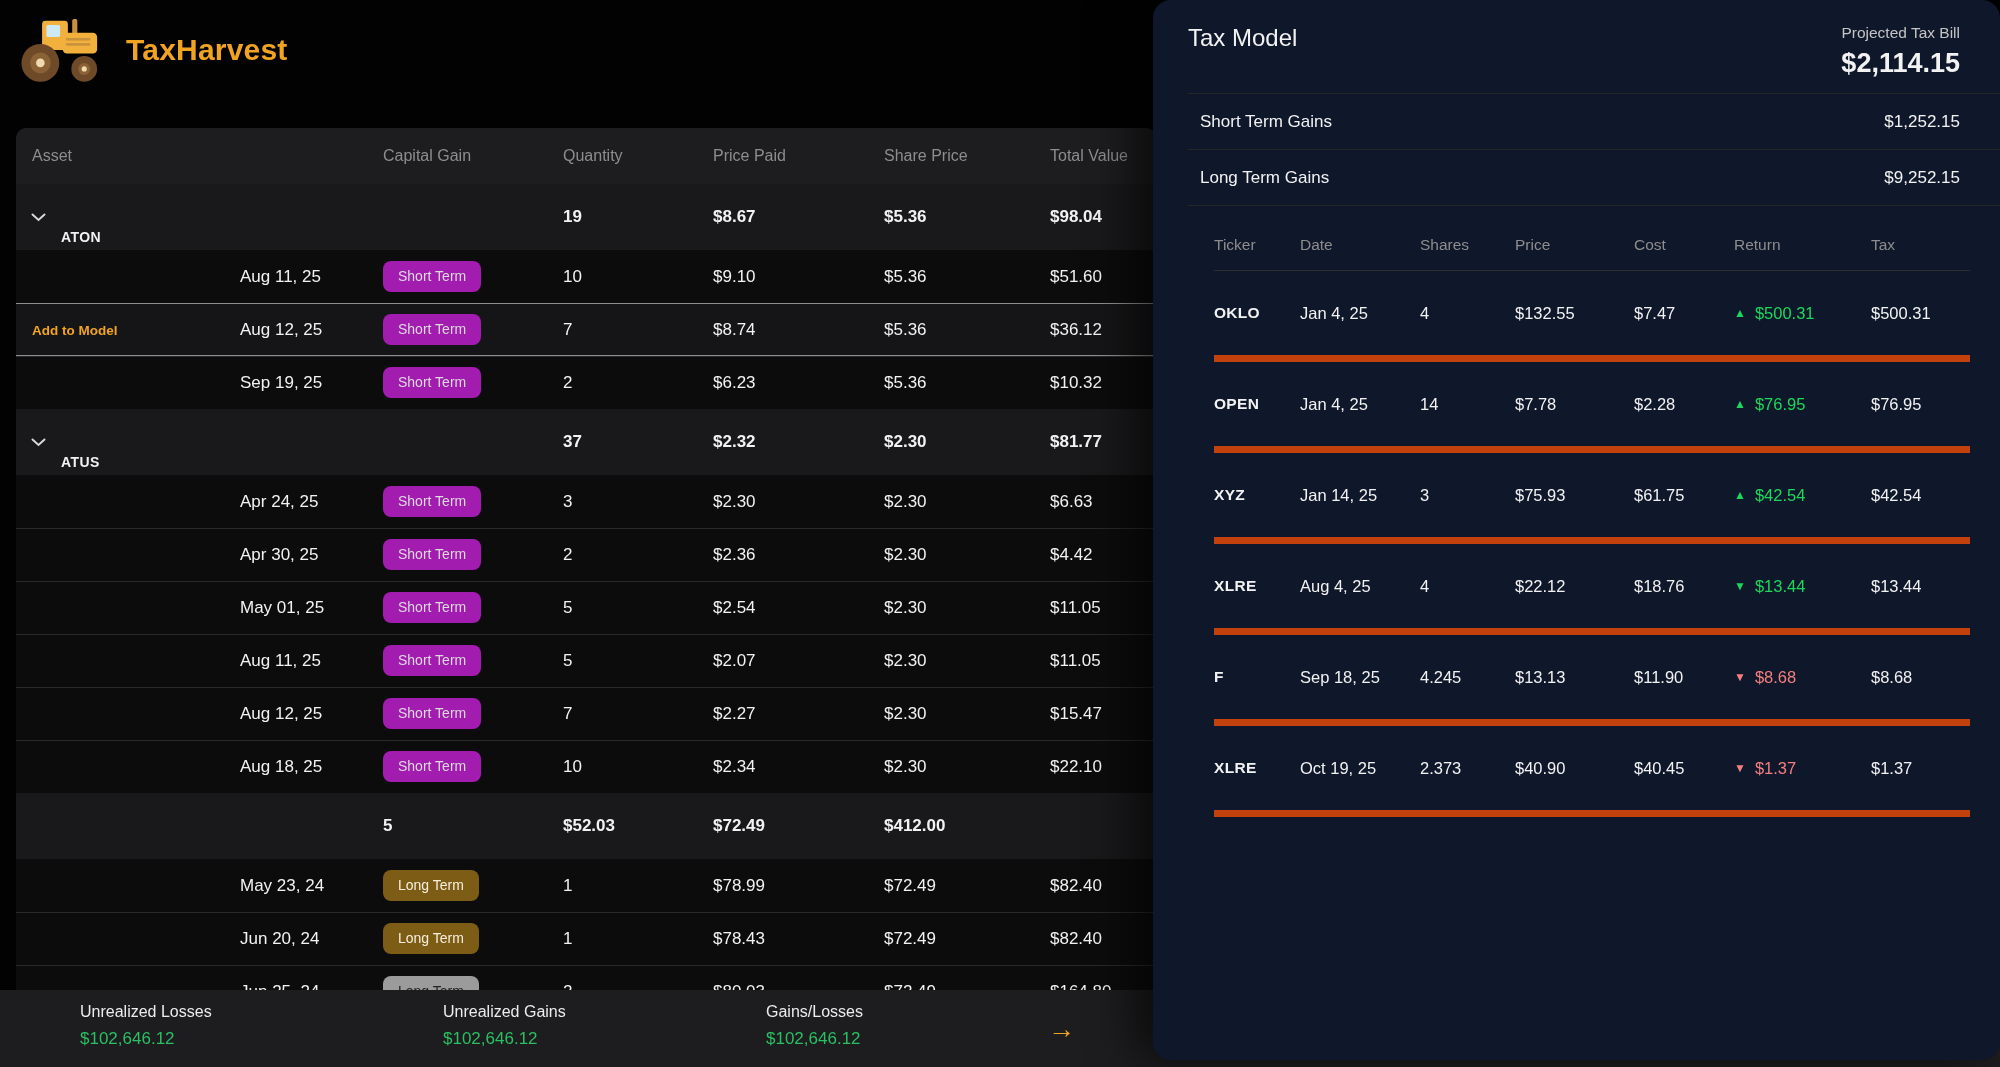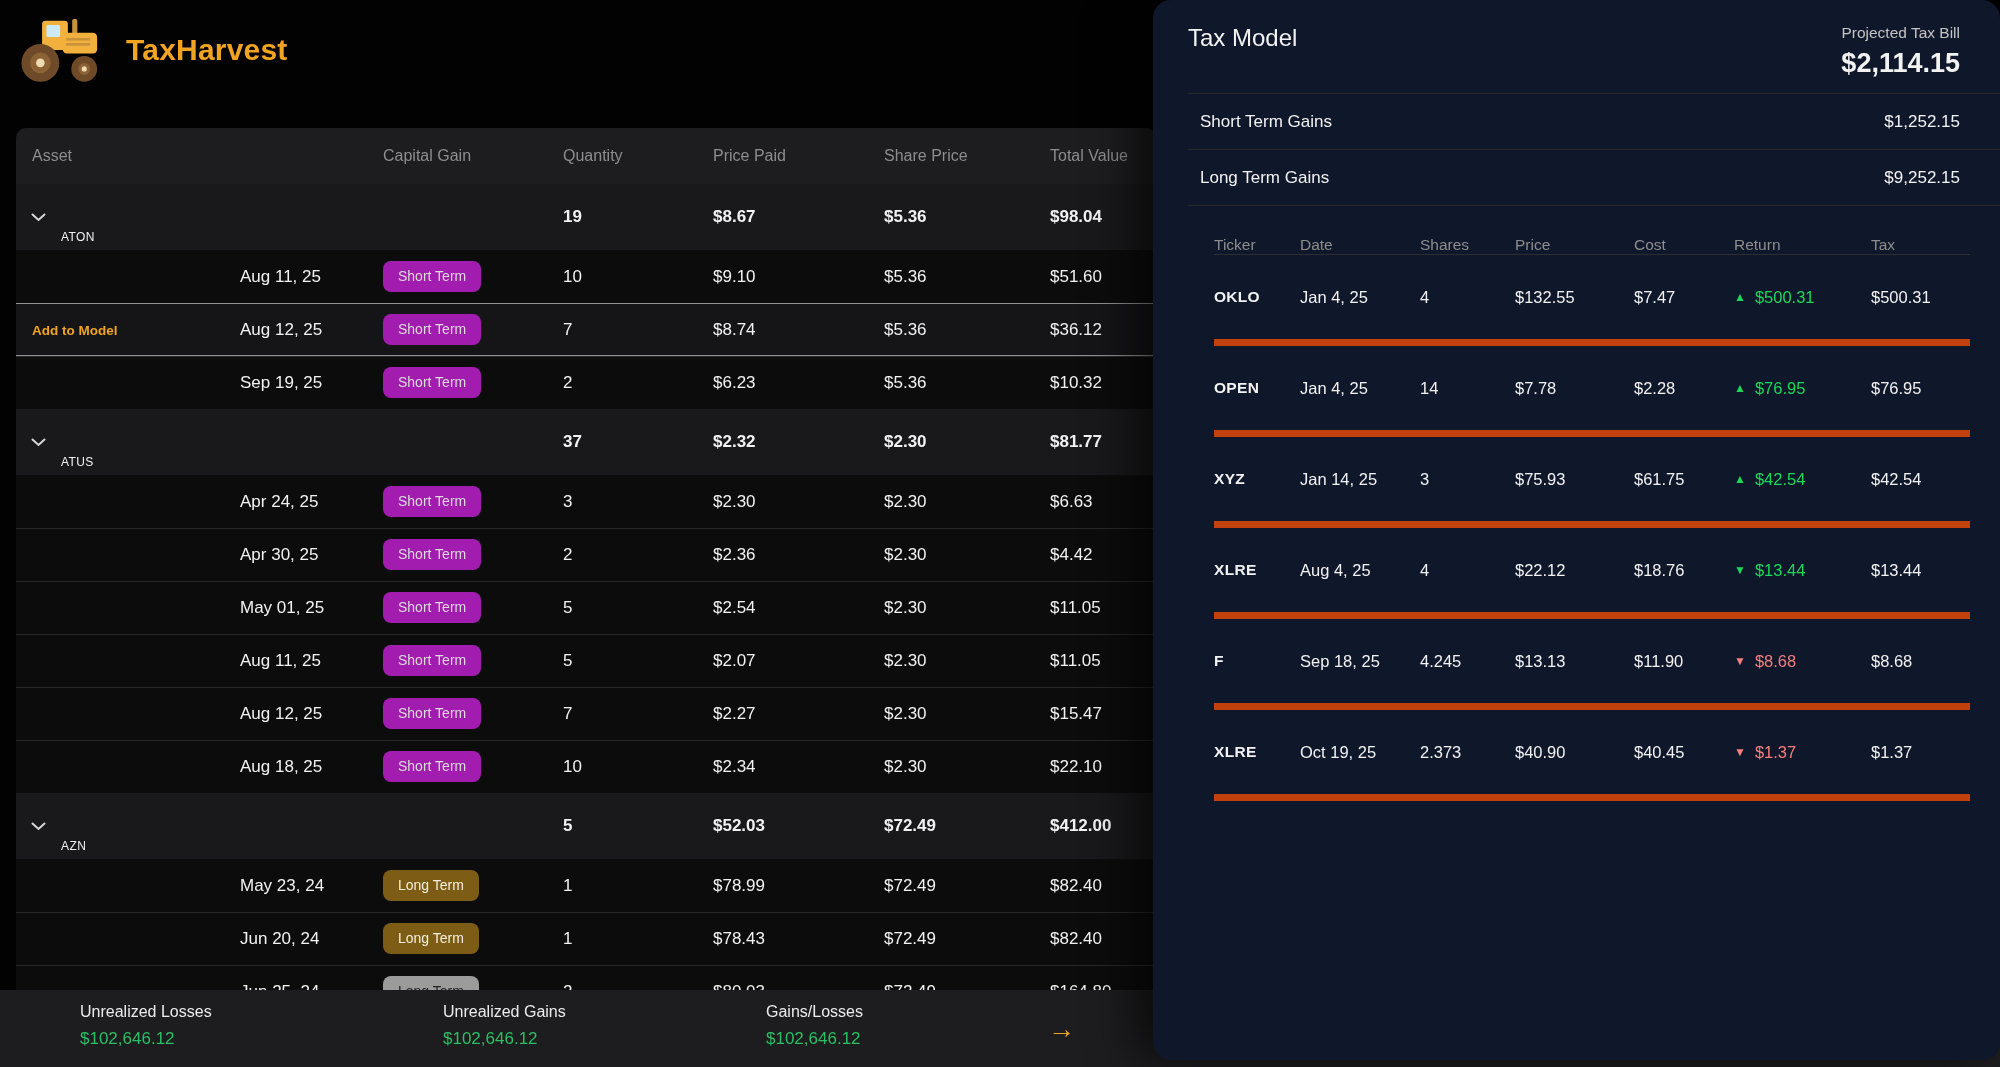--- a/index.html
+++ b/index.html
@@ -18,21 +18,21 @@
   .hrow{display:grid;grid-template-columns:367px 180px 150px 171px 166px 1fr;align-items:center;}
   .hhead{height:56px;background:#1d1d1f;border-radius:10px 10px 0 0;color:#8d8d8d;font-size:16px;}
   .hhead .cell.first{padding-left:16px;}
   .group{height:66px;background:#19191b;}
   .lot{height:53px;background:#0c0c0d;position:relative;}
   .lot + .lot{box-shadow:inset 0 1px 0 #29292b;}
   .lot.hovered{background:#151517;box-shadow:inset 0 1px 0 #8f8f8f,inset 0 -1px 0 #8f8f8f;}
   .asset-cell{position:relative;height:100%;display:flex;align-items:center;}
   .group .asset-cell{padding-left:15px;gap:15px;}
   .chev{display:flex;align-items:center;cursor:pointer;}
-  .ticker{font-size:12px;font-weight:400;letter-spacing:.4px;margin-top:40px;}
+  .ticker{font-size:14px;font-weight:700;letter-spacing:.4px;margin-top:40px;}
   .lot .date{margin-left:224px;font-size:17px;}
   .action{position:absolute;left:16px;top:50%;transform:translateY(-50%);color:#f0a422;font-size:13.5px;font-weight:700;cursor:pointer;white-space:nowrap;}
   .badge{display:inline-block;font-size:14px;padding:7px 15px;border-radius:8px;line-height:1.2;}
   .badge.short{background:#a21caf;color:#dcdcdc;}
   .badge.long{background:#7d5c16;color:#f7efdd;}
   .badge.long-muted{background:#9b9b9b;color:#242424;}
   .cell.num{font-size:17px;}
   .group .cell.num{font-weight:700;}
 
   
@@ -47,21 +47,21 @@
   .panel{position:absolute;left:1153px;top:0;right:0;bottom:7px;background:#0f172a;border-radius:18px;box-shadow:-20px 0 45px rgba(0,0,0,.6);z-index:10;}
   .panel-top{display:flex;justify-content:space-between;align-items:flex-start;padding:24px 40px 14px 35px;}
   .panel-title{font-size:24px;font-weight:500;}
   .projected{text-align:right;}
   .projected .lab{font-size:15.5px;color:#c4c4c4;margin-bottom:6px;}
   .projected .val{font-size:27px;font-weight:700;}
   .pdivider{border-top:1px solid #262628;margin-left:35px;}
   .gain-row{display:flex;justify-content:space-between;align-items:center;height:55px;padding:0 40px 0 47px;font-size:17px;}
   .model-table{margin:30px 30px 0 61px;}
   .mrow{display:grid;grid-template-columns:86px 120px 95px 119px 100px 137px 1fr;align-items:center;font-size:16.5px;}
-  .mhead{color:#8d8d8d;font-size:15.5px;border-bottom:1px solid #2e2e30;}
+  .mhead{color:#8d8d8d;font-size:15.5px;padding-bottom:16px;border-bottom:1px solid #2e2e30;}
   .mdata{height:84px;border-bottom:7px solid #c2410c;}
   .mticker{font-weight:700;font-size:15.5px;letter-spacing:.3px;}
   .ret{display:flex;align-items:center;gap:9px;}
   .ret .tri{font-size:12px;}
   .trend-up,.trend-down-green{color:#1bd75a;}
   .trend-down-red{color:#f57f7f;}
 </style>
 </head>
 <body>
 
@@ -222,28 +222,20 @@
         <span class="date">Aug 18, 25</span>
       </div>
     <div class="cell"><span class="badge short">Short Term</span></div>
     <div class="cell num">10</div>
     <div class="cell num">$2.34</div>
     <div class="cell num">$2.30</div>
     <div class="cell num">$22.10</div>
   </div>
 
   <div class="hrow group">
-    <div class="asset-cell">
-      <span class="chev">
-          <svg width="15" height="9" viewBox="0 0 15 9">
-            <path d="M1.5 1.5 L7.5 7 L13.5 1.5" stroke="#d8d8d8" stroke-width="2" fill="none" stroke-linecap="round"></path>
-          </svg>
-        </span>
-      <span class="ticker">AZN</span>
-    </div>
     <div class="cell"></div>
     <div class="cell num">5</div>
     <div class="cell num">$52.03</div>
     <div class="cell num">$72.49</div>
     <div class="cell num">$412.00</div>
   </div>
 
   <div class="hrow lot">
     <div class="asset-cell">
         <span class="date">May 23, 24</span>

